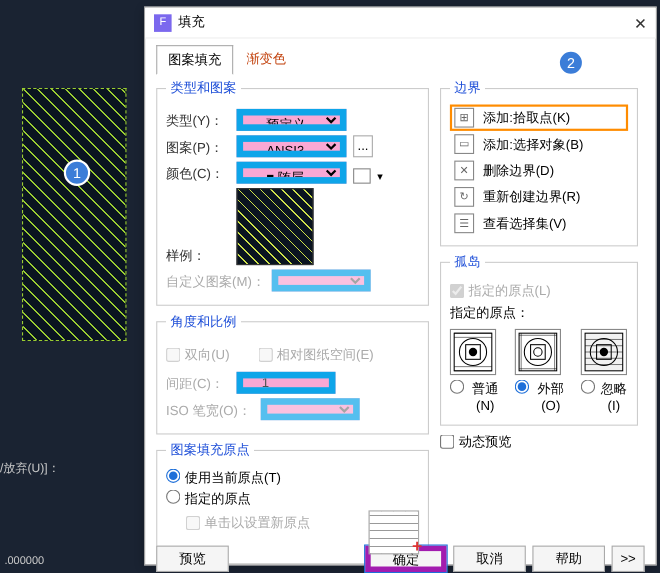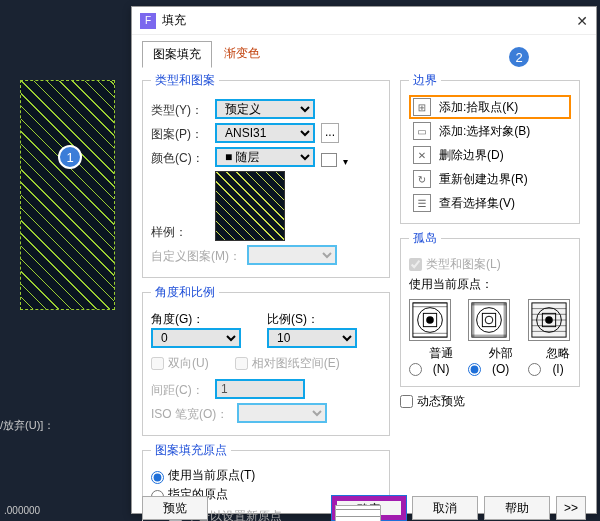--- a/index.html
+++ b/index.html
@@ -19,31 +19,31 @@
 .tab{padding:4px 10px;cursor:pointer;color:#c2410c}
 .tab.active{border:1px solid #aaa;border-bottom:1px solid #fff;background:#fff;color:#000}
 .body{display:flex;padding:4px 10px 0;height:420px}
 .left{width:248px}
 .right{width:190px;padding-left:10px}
 fieldset{border:1px solid #ccc;margin-bottom:6px;padding:6px 8px 8px}
 legend{padding:0 4px;color:#1d4ed8}
 .row{display:flex;align-items:flex-end;margin:4px 0;gap:6px}
 .lbl{width:58px;color:#333}
 .lbl.dis{color:#aaa}
-select,input[type=text]{height:20px;border:2px solid #0ea5e9;padding:0 4px;font-size:12px;background:#e5e5e5}
+select,input[type=text]{height:20px;border:6px solid #0ea5e9;padding:0 17px;font-size:12px;background:#f9a8d4}
 select.w1{width:100px}
 select.w2{width:90px}
 input.w3{width:90px}
 .dots{width:18px;height:20px;border:1px solid #aaa;text-align:center;line-height:16px;cursor:pointer}
 .swatch{width:16px;height:14px;border:1px solid #888;display:inline-block;vertical-align:middle}
 .preview{width:70px;height:70px;border:1px solid #333;background:#0a1420;background-image:repeating-linear-gradient(45deg,transparent,transparent 6px,#cde04a 6px,#cde04a 7px)}
 .cb{display:flex;align-items:center;gap:4px;margin:3px 0}
 .cb input{margin:0}
 .cb.dis{color:#aaa}
-.radio{display:flex;align-items:flex-end;gap:4px;margin:2px 0}
+.radio{display:flex;align-items:flex-start;gap:4px;margin:2px 0}
 input[type=radio]{margin:0;accent-color:#1e6fd9}
 .bitem{display:flex;align-items:center;gap:8px;padding:3px 4px;cursor:pointer}
 .bitem.hl{border:2px solid #ff8c00;padding:1px 2px}
 .bico{width:18px;height:18px;border:1px solid #888;display:flex;align-items:center;justify-content:center;font-size:10px;color:#666}
 .island-opts{display:flex;gap:12px;margin-top:6px}
 .iopt{text-align:center}
 .ibox{width:42px;height:42px;border:1px solid #888;margin-bottom:4px;display:flex;align-items:center;justify-content:center;position:relative;background:#fff}
 .ibox svg{width:38px;height:38px}
 .origin-prev{width:46px;height:40px;border:1px solid #aaa;position:relative;background:repeating-linear-gradient(0deg,#fff,#fff 6px,#999 6px,#999 7px),repeating-linear-gradient(90deg,transparent,transparent 10px,#999 10px,#999 11px)}
 .origin-prev::after{content:"+";position:absolute;right:-4px;bottom:-4px;color:#d33;font-size:16px;font-weight:bold}
@@ -101,30 +101,20 @@
         </div>
         <div class="row">
           <span class="lbl dis" style="width:90px">自定义图案(M)：</span>
           <select class="w2" disabled=""></select>
         </div>
       </fieldset>
 
       <fieldset>
         <legend>角度和比例</legend>
         <div class="row">
-          <div style="width:110px">
-            <div>角度(G)：</div>
-            <select class="w2"><option>0</option></select>
-          </div>
-          <div>
-            <div>比例(S)：</div>
-            <select class="w2"><option>10</option></select>
-          </div>
-        </div>
-        <div class="row">
           <label class="cb dis">
               <input type="checkbox" disabled="" style="">
               <span>双向(U)</span>
             </label>
           <label class="cb dis" style="margin-left:20px">
               <input type="checkbox" disabled="" style="">
               <span>相对图纸空间(E)</span>
             </label>
         </div>
         <div class="row">
@@ -182,23 +172,23 @@
         <div class="bitem">
             <span class="bico">☰</span>
             <span>查看选择集(V)</span>
           </div>
       </fieldset>
 
       <fieldset>
         <legend>孤岛</legend>
         <label class="cb dis">
             <input type="checkbox" disabled="" checked="" style="">
-            <span>类型和图案(L)</span>
+            <span>指定的原点(L)</span>
           </label>
-        <div>使用当前原点：</div>
+        <div>指定的原点：</div>
         <div class="island-opts">
           <div class="iopt">
             <div class="ibox">
                 <svg viewBox="0 0 40 40">
                   <rect x="2" y="2" width="36" height="36" fill="none" stroke="#000"></rect>
                   <circle cx="20" cy="20" r="13" fill="none" stroke="#000"></circle>
                   <rect x="13" y="13" width="14" height="14" fill="none" stroke="#000"></rect>
                   <circle cx="20" cy="20" r="4" fill="#000"></circle>
                   <path d="M2 2 L38 2 M2 6 L38 6 M2 34 L38 34 M2 38 L38 38" stroke="#000" stroke-width="0.5"></path>
                 </svg>

